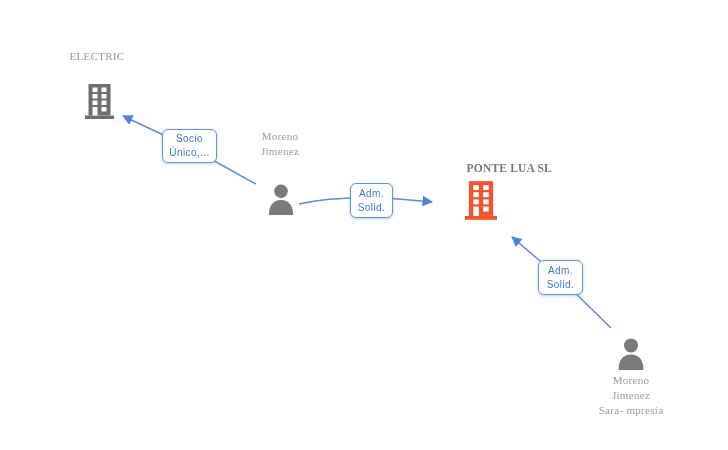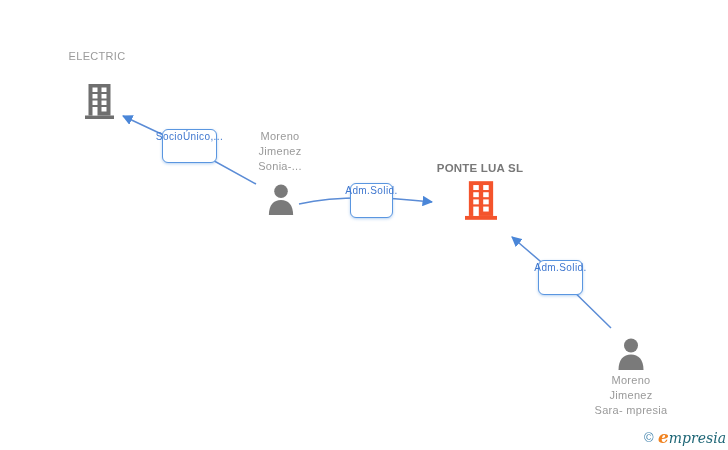--- a/index.html
+++ b/index.html
@@ -20,20 +20,21 @@
   .node-icon { position: absolute; z-index: 3; cursor: pointer; }
   .node-label {
     position: absolute;
     z-index: 2;
     text-align: center;
     color: #9a9a9a;
     font-size: 11px;
     line-height: 15px;
     letter-spacing: 0.3px;
     cursor: pointer;
+    font-family: Liberation Serif, serif;
   }
   .company-label-highlight {
     color: #787878;
     font-weight: bold;
     font-size: 11.5px;
     letter-spacing: 0.2px;
   }
   .edge-box {
     position: absolute;
     z-index: 2;
@@ -41,21 +42,21 @@
     background: #ffffff;
     border: 1.5px solid #5a96e0;
     border-radius: 6px;
     box-shadow: 0 1px 3px rgba(90,150,224,0.45);
     color: #3f77cf;
     font-size: 10px;
     line-height: 14px;
     letter-spacing: 0.4px;
     text-align: center;
     display: flex;
-    flex-direction: row;
+    flex-direction: column;
     justify-content: center;
   }
   .footer-logo {
     position: absolute;
     right: 2px;
     bottom: 3px;
     z-index: 4;
     white-space: nowrap;
     cursor: pointer;
   }
@@ -115,35 +116,34 @@
   </svg>
 
   <div class="edge-box" style="left:162px; top:129px; width:55px; height:34px;">
     <div>Socio</div>
     <div>Único,...</div>
   </div>
 
   <div class="node-label" style="left:210px; top:129px; width:140px;">
     <div>Moreno</div>
     <div>Jimenez</div>
-    <div>Sonia-...</div>
   </div>
   <svg class="node-icon" style="left:266px; top:184px;" width="30" height="31" viewBox="0 0 30 32">
     <g fill="#7a7a7a">
       <circle cx="15" cy="7.5" r="7"></circle>
       <path d="M15 16.5 C7.5 16.5 2.5 21.5 2.5 32 L27.5 32 C27.5 21.5 22.5 16.5 15 16.5 Z"></path>
     </g>
   </svg>
 
   <div class="edge-box" style="left:350px; top:183px; width:43px; height:35px;">
     <div>Adm.</div>
     <div>Solid.</div>
   </div>
 
-  <div class="node-label company-label-highlight" style="left:408px; top:161px; width:144px;">
+  <div class="node-label company-label-highlight" style="left:408px; top:161px; width:144px;text-align:right;">
     <div>PONTE LUA SL</div>
   </div>
   <svg class="node-icon" style="left:465px; top:181px;" width="32" height="39" viewBox="0 0 29 35">
     <g fill="#f4542c">
       <rect x="0" y="31.5" width="29" height="3.5"></rect>
       <rect x="3.5" y="0" width="22" height="31.5"></rect>
     </g>
     <g fill="#ffffff">
       <rect x="7.5" y="3.5" width="5" height="4.5"></rect>
       <rect x="16.5" y="3.5" width="5" height="4.5"></rect>
@@ -166,18 +166,14 @@
       <circle cx="15" cy="7.5" r="7"></circle>
       <path d="M15 16.5 C7.5 16.5 2.5 21.5 2.5 32 L27.5 32 C27.5 21.5 22.5 16.5 15 16.5 Z"></path>
     </g>
   </svg>
   <div class="node-label" style="left:561px; top:373px; width:140px;">
     <div>Moreno</div>
     <div>Jimenez</div>
     <div>Sara- mpresia</div>
   </div>
 
-  <div class="footer-logo">
-    <span class="copyright">©</span>
-    <span class="brand-e">e</span><span class="brand-rest">mpresia</span>
-  </div>
 
 </div>
 
 </body></html>

